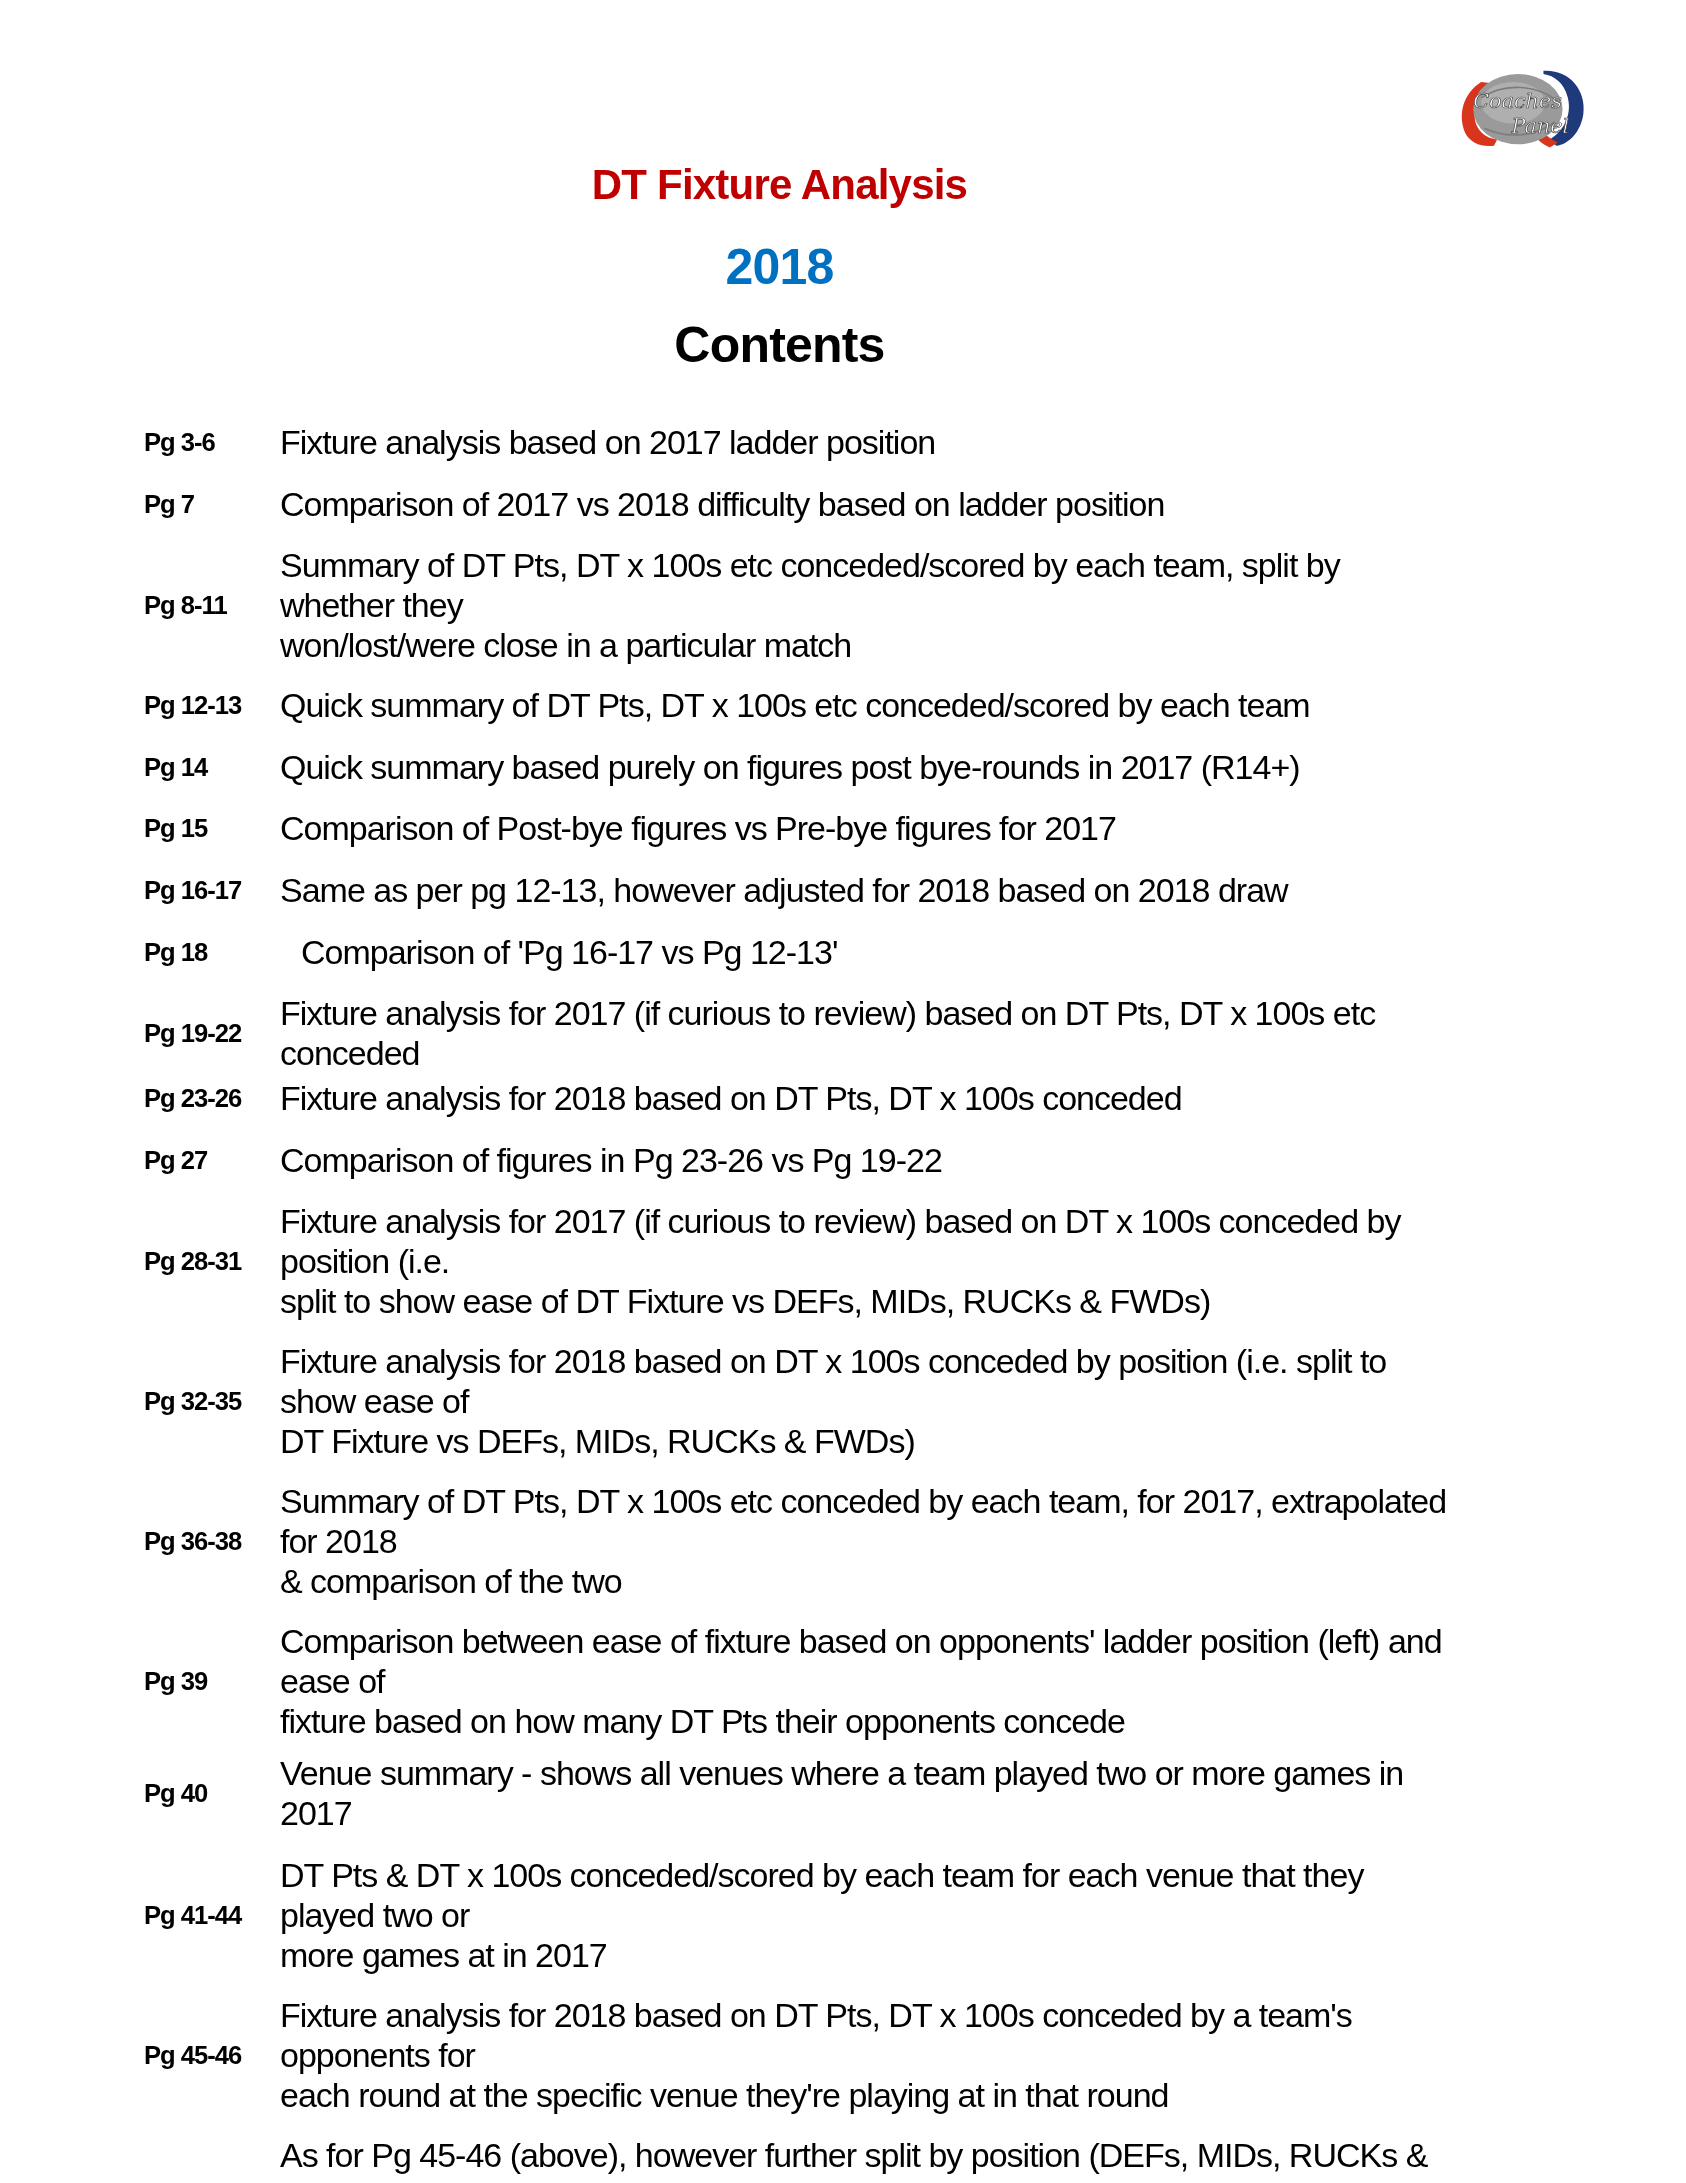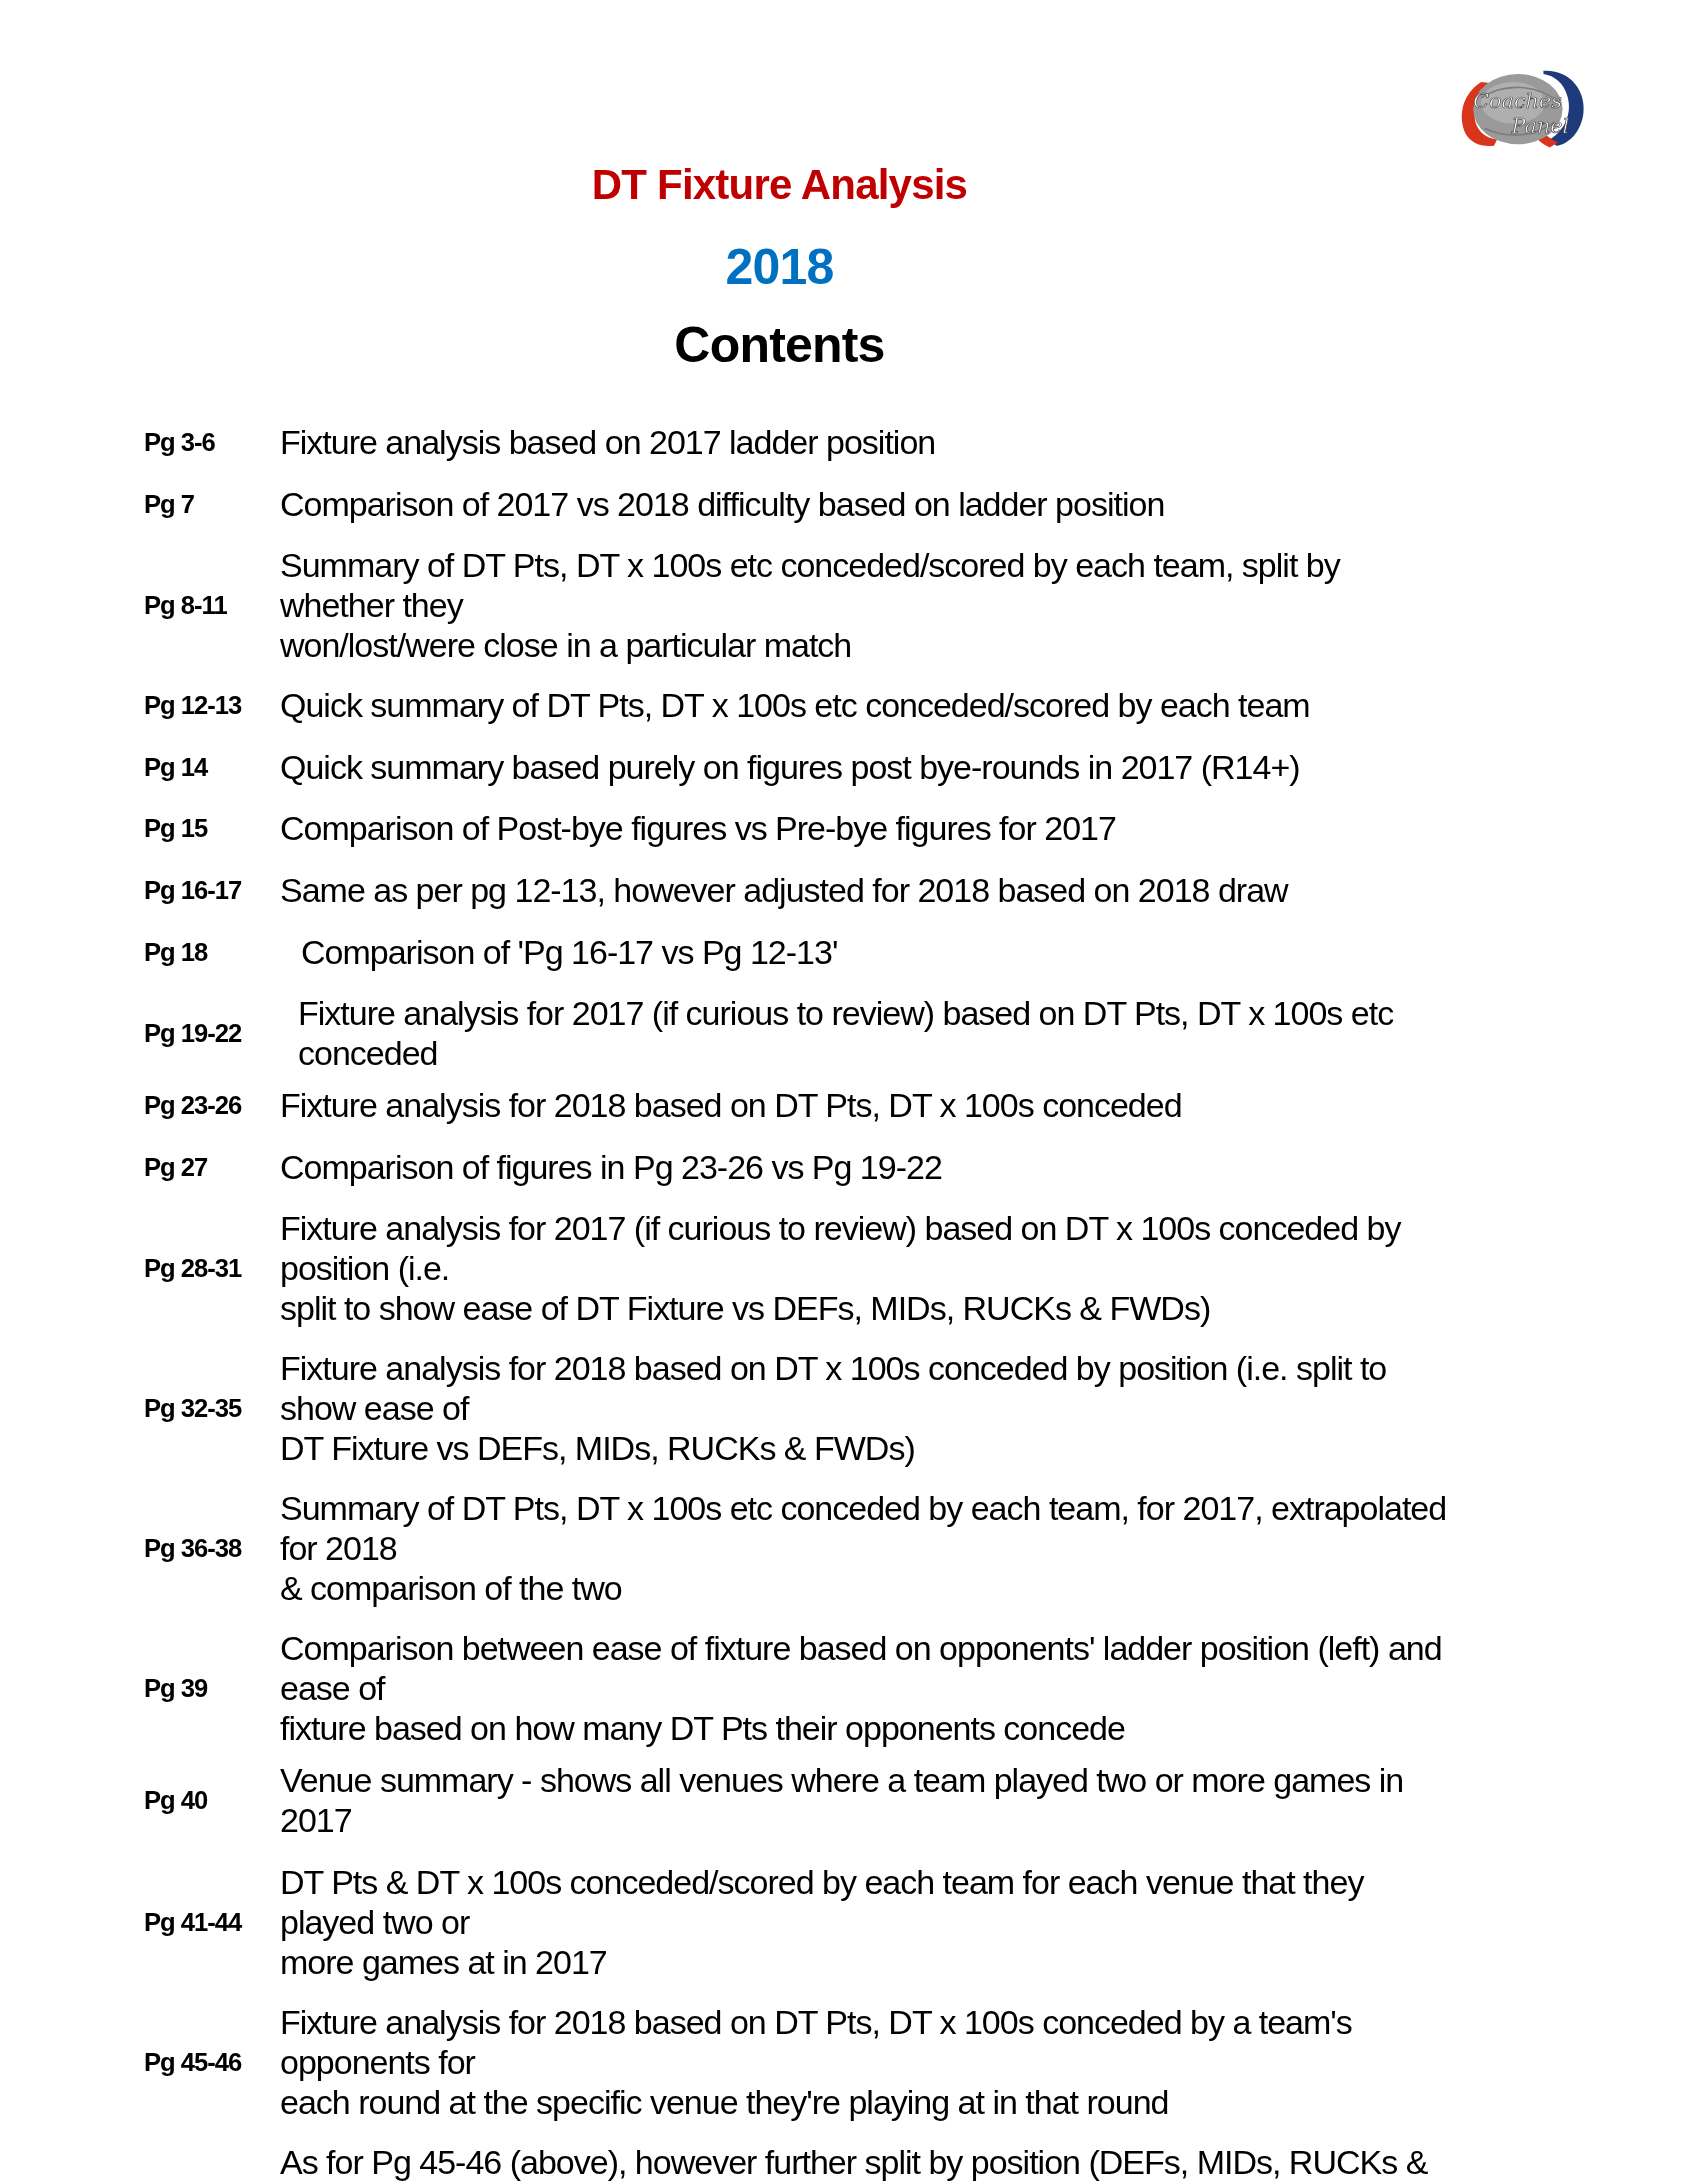--- a/index.html
+++ b/index.html
@@ -128,21 +128,21 @@
       <span class="toc-desc">Comparison of Post-bye figures vs Pre-bye figures for 2017</span>
     </div>
     <div class="toc-row" style="margin-bottom: 21.6px;">
       <span class="toc-label">Pg 16-17</span>
       <span class="toc-desc">Same as per pg 12-13, however adjusted for 2018 based on 2018 draw</span>
     </div>
     <div class="toc-row" style="margin-bottom: 21.6px; gap: 21px;">
       <span class="toc-label">Pg 18</span>
       <span class="toc-desc">Comparison of 'Pg 16-17 vs Pg 12-13'</span>
     </div>
-    <div class="toc-row" style="margin-bottom: 12px; gap: 18px;">
+    <div class="toc-row" style="margin-bottom: 5px;">
       <span class="toc-label">Pg 19-22</span>
       <span class="toc-desc">Fixture analysis for 2017 (if curious to review) based on DT Pts, DT x 100s etc conceded</span>
     </div>
     <div class="toc-row" style="margin-bottom: 21.6px;">
       <span class="toc-label">Pg 23-26</span>
       <span class="toc-desc">Fixture analysis for 2018 based on DT Pts, DT x 100s conceded</span>
     </div>
     <div class="toc-row" style="margin-bottom: 21.6px;">
       <span class="toc-label">Pg 27</span>
       <span class="toc-desc">Comparison of figures in Pg 23-26 vs Pg 19-22</span>

